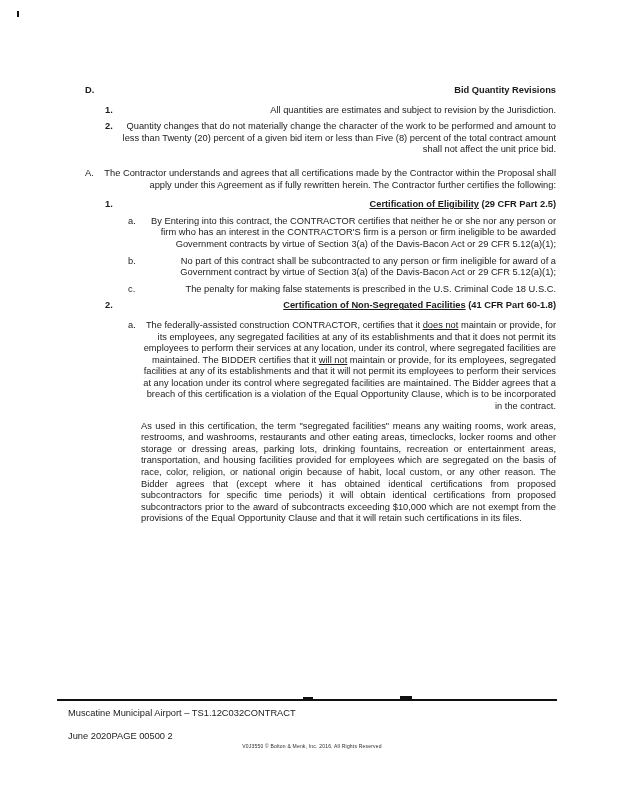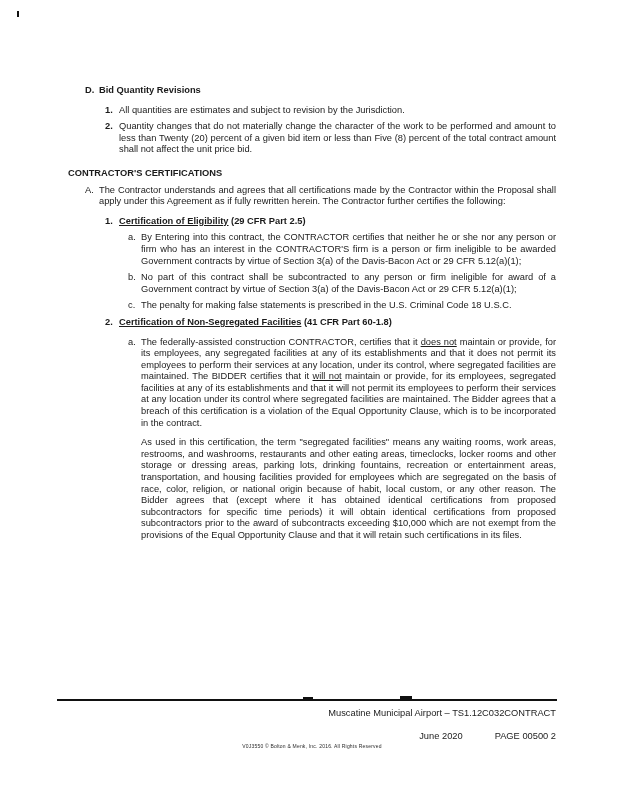--- a/index.html
+++ b/index.html
@@ -22,45 +22,45 @@
   .row{display:flex;align-items:flex-start;}
   .bold{font-weight:bold;}
   .ul{text-decoration:underline;}
   .just{text-align:justify;}
 
   
   .m-letter{margin-left:17px;width:14px;flex:none;}   
   .m-num{margin-left:37px;width:14px;flex:none;}      
   .m-sub{margin-left:60px;width:13px;flex:none;}      
   .ind-sub{margin-left:73px;}                         
-  .txt{flex:1;}
+  .txt{flex:1;text-align:right;}
 
   .mb-s{margin-bottom:5px;}
   .mb-m{margin-bottom:8px;}
   .mb-l{margin-bottom:12px;}
 
   
   .artifact-tick{
     position:absolute;left:17px;top:11px;
     width:2px;height:6px;background:#111;
   }
 
   .footer{position:absolute;left:0;top:0;width:618px;height:800px;pointer-events:none;}
   .footer-rule{
     position:absolute;left:57px;top:699px;width:500px;height:2px;background:#111;
   }
   .rule-bump1{position:absolute;left:246px;top:-2px;width:10px;height:2px;background:#111;}
   .rule-bump2{position:absolute;left:343px;top:-3px;width:12px;height:3px;background:#111;}
   .footer-row{
     position:absolute;left:68px;width:488px;
-    display:flex;justify-content:flex-end;
+    display:flex;justify-content:flex-start;
     font-size:9.3px;line-height:11.6px;color:#1b1b1b;
   }
   .footer-row-1{top:708px;}
-  .footer-row-2{top:731px;gap:32px;}
+  .footer-row-2{top:731px;}
   .footer-copyright{
     position:absolute;left:68px;top:743px;width:488px;
     text-align:center;
     font-size:5px;line-height:7px;color:#2a2a2a;
     letter-spacing:0.2px;
   }
 </style>
 </head>
 <body>
 
@@ -78,21 +78,20 @@
     <div class="row mb-s">
       <span class="m-num bold">1.</span>
       <span class="txt">All quantities are estimates and subject to revision by the Jurisdiction.</span>
     </div>
 
     <div class="row mb-l">
       <span class="m-num bold">2.</span>
       <span class="txt just">Quantity changes that do not materially change the character of the work to be performed and amount to less than Twenty (20) percent of a given bid item or less than Five (8) percent of the total contract amount shall not affect the unit price bid.</span>
     </div>
 
-    <div class="bold mb-s">CONTRACTOR'S CERTIFICATIONS</div>
 
     <div class="row mb-m">
       <span class="m-letter">A.</span>
       <span class="txt just">The Contractor understands and agrees that all certifications made by the Contractor within the Proposal shall apply under this Agreement as if fully rewritten herein.  The Contractor further certifies the following:</span>
     </div>
 
     <div class="row mb-s">
       <span class="m-num bold">1.</span>
       <span class="txt bold"><span class="ul">Certification of Eligibility</span><span> (29 CFR Part 2.5)</span></span>
     </div>

